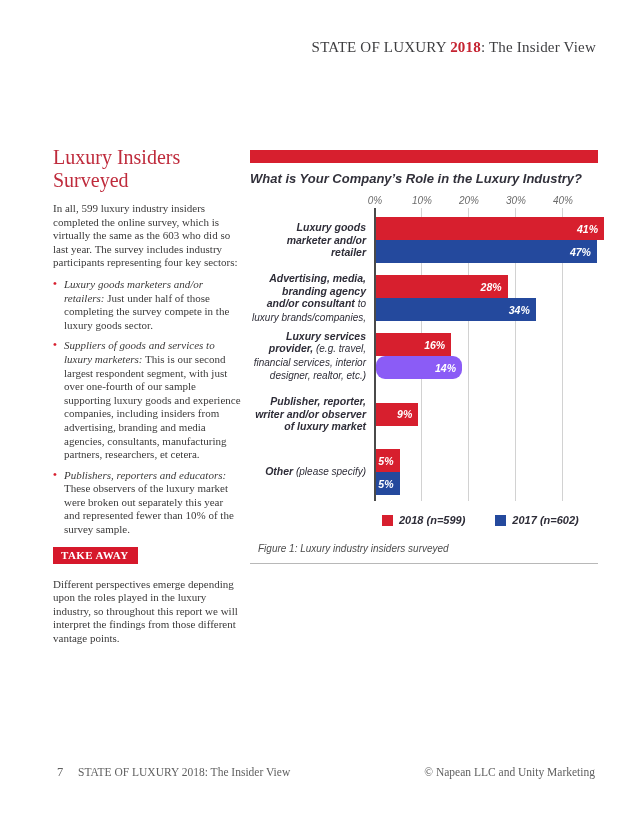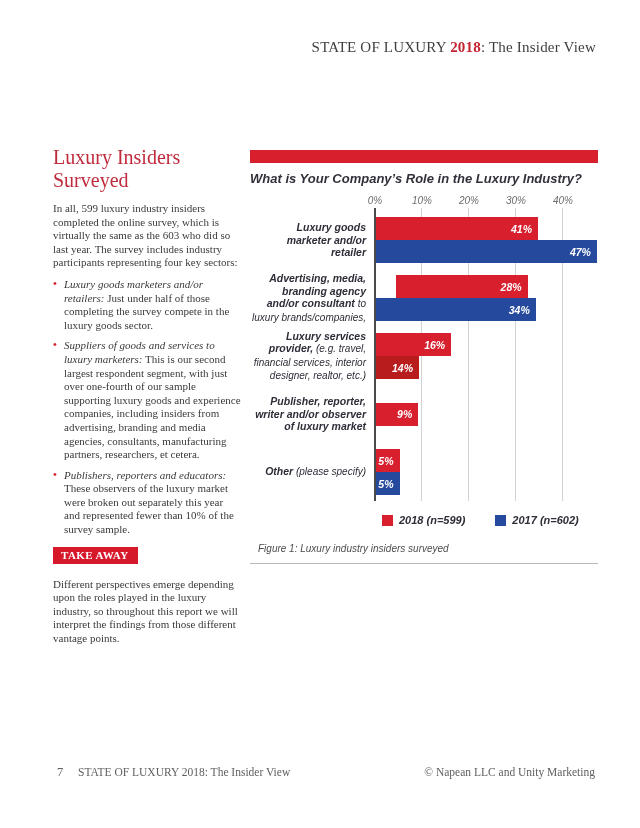--- a/index.html
+++ b/index.html
@@ -87,46 +87,46 @@
         </div>
       <div class="plot">
         <div class="axis-line"></div>
       <div class="gridline" style="left: 171px;"></div>
           <div class="gridline" style="left: 218px;"></div>
           <div class="gridline" style="left: 265px;"></div>
           <div class="gridline" style="left: 312px;"></div>
           <div class="chart-row">
             <div class="row-label"><span>Luxury goods marketer and/or retailer</span></div>
             <div class="bars">
-              <div class="bar" style="width: 162px; background: rgb(215, 31, 46);">
+              <div class="bar" style="width: 228px; background: rgb(215, 31, 46);">
                 <span>41%</span>
               </div>
               <div class="bar" style="width: 220.9px; background: rgb(36, 73, 157);">
                 <span>47%</span>
               </div>
             </div>
           </div>
           <div class="chart-row">
             <div class="row-label"><span>Advertising, media, branding agency and/or consultant</span><span class="sub"> to luxury brands/companies,</span></div>
             <div class="bars">
-              <div class="bar" style="width: 131.6px; background: rgb(215, 31, 46); margin-left: 20px;">
+              <div class="bar" style="width: 131.6px; background: rgb(215, 31, 46);">
                 <span>28%</span>
               </div>
               <div class="bar" style="width: 159.8px; background: rgb(36, 73, 157);">
                 <span>34%</span>
               </div>
             </div>
           </div>
           <div class="chart-row">
             <div class="row-label"><span>Luxury services provider,</span><span class="sub"> (e.g. travel, financial services, interior designer, realtor, etc.)</span></div>
             <div class="bars">
               <div class="bar" style="width: 75.2px; background: rgb(215, 31, 46);">
                 <span>16%</span>
               </div>
-              <div class="bar" style="width: 43px; background: #b91c1c;">
+              <div class="bar" style="width: 86px; background: #8b5cf6; border-radius: 9px;">
                 <span>14%</span>
               </div>
             </div>
           </div>
           <div class="chart-row">
             <div class="row-label"><span>Publisher, reporter, writer and/or observer of luxury market</span></div>
             <div class="bars">
               <div class="bar" style="width: 42.3px; background: rgb(215, 31, 46);">
                 <span>9%</span>
               </div>

